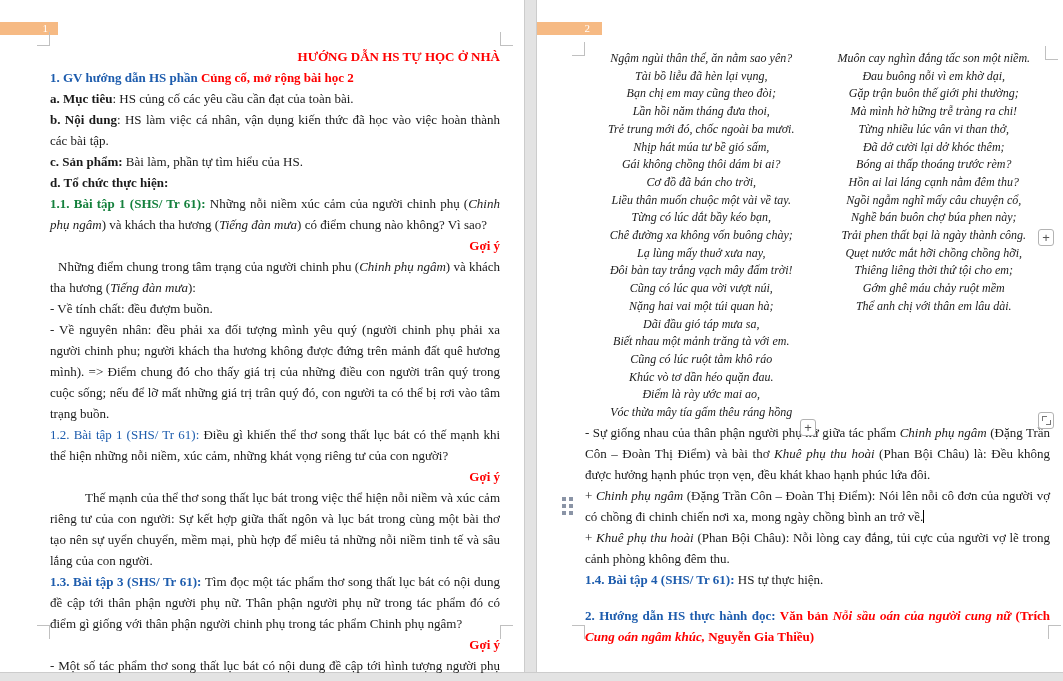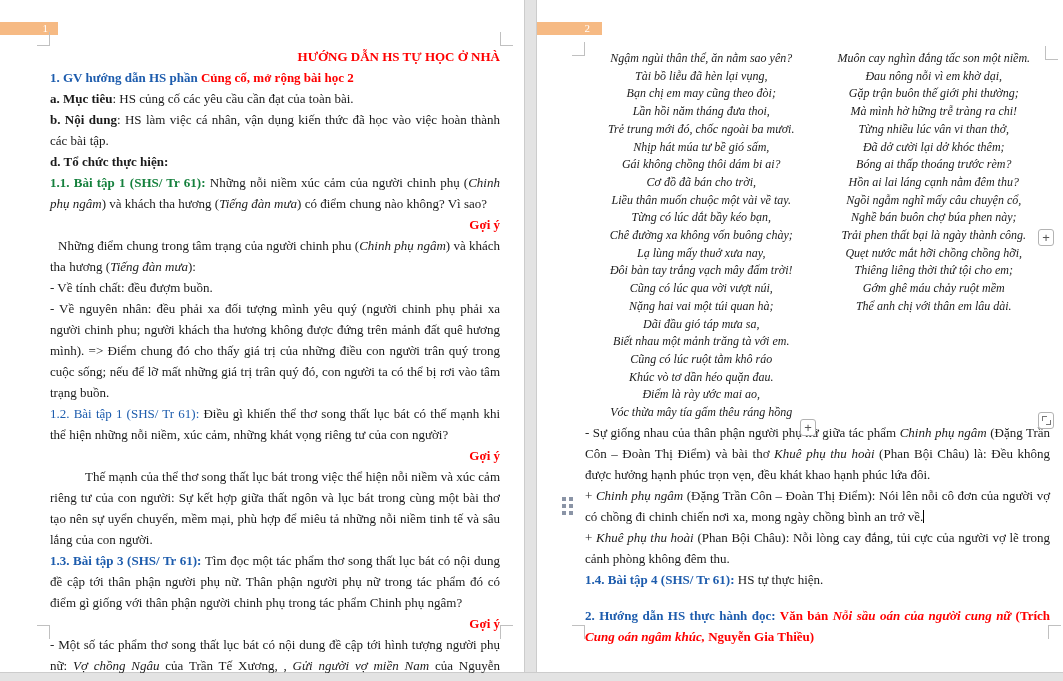--- a/index.html
+++ b/index.html
@@ -89,20 +89,21 @@
 <div class="crop tl p2tl"></div>
 <div class="crop tr p2tr"></div>
 <div class="crop bl p2bl"></div>
 <div class="crop br p2br"></div>
 
 <div id="page1-content" class="content page1">
     <div class="para center"><span style="font-weight: bold; color: rgb(254, 0, 0);">HƯỚNG DẪN HS TỰ HỌC Ở NHÀ</span></div>
     <div class="para"><span style="font-weight: bold; color: rgb(29, 92, 173);">1. GV hướng dẫn HS phần </span><span style="font-weight: bold; color: rgb(254, 0, 0);">Củng cố, mở rộng bài học 2</span></div>
     <div class="para"><span style="font-weight: bold;">a. Mục tiêu</span><span>: HS củng cố các yêu cầu cần đạt của toàn bài.</span></div>
     <div class="para"><span style="font-weight: bold;">b. Nội dung</span><span>: HS làm việc cá nhân, vận dụng kiến thức đã học vào việc hoàn thành các bài tập.</span></div>
+    <div class="para"><span style="font-weight: bold;">c. Sản phẩm:</span><span> Bài làm, phần tự tìm hiểu của HS.</span></div>
     <div class="para"><span style="font-weight: bold;">d. Tổ chức thực hiện:</span></div>
     <div class="para"><span style="font-weight: bold; color: #15803d;">1.1. Bài tập 1 (SHS/ Tr 61): </span><span>Những nỗi niềm xúc cảm của người chinh phụ (</span><span style="font-style: italic;">Chinh phụ ngâm</span><span>) và khách tha hương (</span><span style="font-style: italic;">Tiếng đàn mưa</span><span>) có điểm chung nào không? Vì sao?</span></div>
     <div class="para center"><span style="font-weight: bold; color: rgb(254, 0, 0);">Gợi ý</span></div>
     <div class="para" style="text-indent: 8px;"><span>Những điểm chung trong tâm trạng của người chinh phu (</span><span style="font-style: italic;">Chinh phụ ngâm</span><span>) và khách tha hương (</span><span style="font-style: italic;">Tiếng đàn mưa</span><span>):</span></div>
     <div class="para"><span>- Về tính chất: đều đượm buồn.</span></div>
     <div class="para"><span>- Về nguyên nhân: đều phải xa đối tượng mình yêu quý (người chinh phụ phải xa người chinh phu; người khách tha hương không được đứng trên mảnh đất quê hương mình). =&gt; Điểm chung đó cho thấy giá trị của những điều con người trân quý trong cuộc sống; nếu để lỡ mất những giá trị trân quý đó, con người ta có thể bị rơi vào tâm trạng buồn.</span></div>
     <div class="para"><span style="font-weight: normal; color: rgb(29, 92, 173);">1.2. Bài tập 1 (SHS/ Tr 61): </span><span>Điều gì khiến thể thơ song thất lục bát có thế mạnh khi thể hiện những nỗi niềm, xúc cảm, những khát vọng riêng tư của con người?</span></div>
     <div class="para center"><span style="font-weight: bold; color: rgb(254, 0, 0);">Gợi ý</span></div>
     <div class="para" style="text-indent: 35px;"><span>Thế mạnh của thể thơ song thất lục bát trong việc thể hiện nỗi niềm và xúc cảm riêng tư của con người: Sự kết hợp giữa thất ngôn và lục bát trong cùng một bài thơ tạo nên sự uyển chuyển, mềm mại, phù hợp để miêu tả những nỗi niềm tinh tế và sâu lắng của con người.</span></div>
     <div class="para"><span style="font-weight: bold; color: rgb(29, 92, 173);">1.3. Bài tập 3 (SHS/ Tr 61): </span><span>Tìm đọc một tác phẩm thơ song thất lục bát có nội dung đề cập tới thân phận người phụ nữ. Thân phận người phụ nữ trong tác phẩm đó có điểm gì giống với thân phận người chinh phụ trong tác phẩm </span><span style="">Chinh phụ ngâm?</span></div>
@@ -129,21 +130,21 @@
         <div class="poem-line">Nặng hai vai một túi quan hà;</div>
         <div class="poem-line">Dãi đầu gió táp mưa sa,</div>
         <div class="poem-line">Biết nhau một mảnh trăng tà với em.</div>
         <div class="poem-line">Cũng có lúc ruột tằm khô ráo</div>
         <div class="poem-line">Khúc vò tơ dần héo quặn đau.</div>
         <div class="poem-line">Điểm là rày ước mai ao,</div>
         <div class="poem-line">Vóc thừa mây tía gấm thêu ráng hồng</div>
       </div>
       <div class="poem-col">
         <div class="poem-line">Muôn cay nghìn đắng tấc son một niềm.</div>
-        <div class="poem-line">Đau nông nỗi vì em khờ dại,</div>
+        <div class="poem-line">Đau buông nỗi vì em khờ dại,</div>
         <div class="poem-line">Gặp trận buôn thế giới phi thường;</div>
         <div class="poem-line">Mà mình hờ hững trễ tràng ra chi!</div>
         <div class="poem-line">Từng nhiều lúc vân vi than thở,</div>
         <div class="poem-line">Đã dở cười lại dở khóc thêm;</div>
         <div class="poem-line">Bóng ai thấp thoáng trước rèm?</div>
         <div class="poem-line">Hồn ai lai láng cạnh nằm đêm thu?</div>
         <div class="poem-line">Ngồi ngẫm nghĩ mấy câu chuyện cổ,</div>
         <div class="poem-line">Nghề bán buôn chợ búa phen này;</div>
         <div class="poem-line">Trải phen thất bại là ngày thành công.</div>
         <div class="poem-line">Quẹt nước mắt hỡi chồng chồng hỡi,</div>

